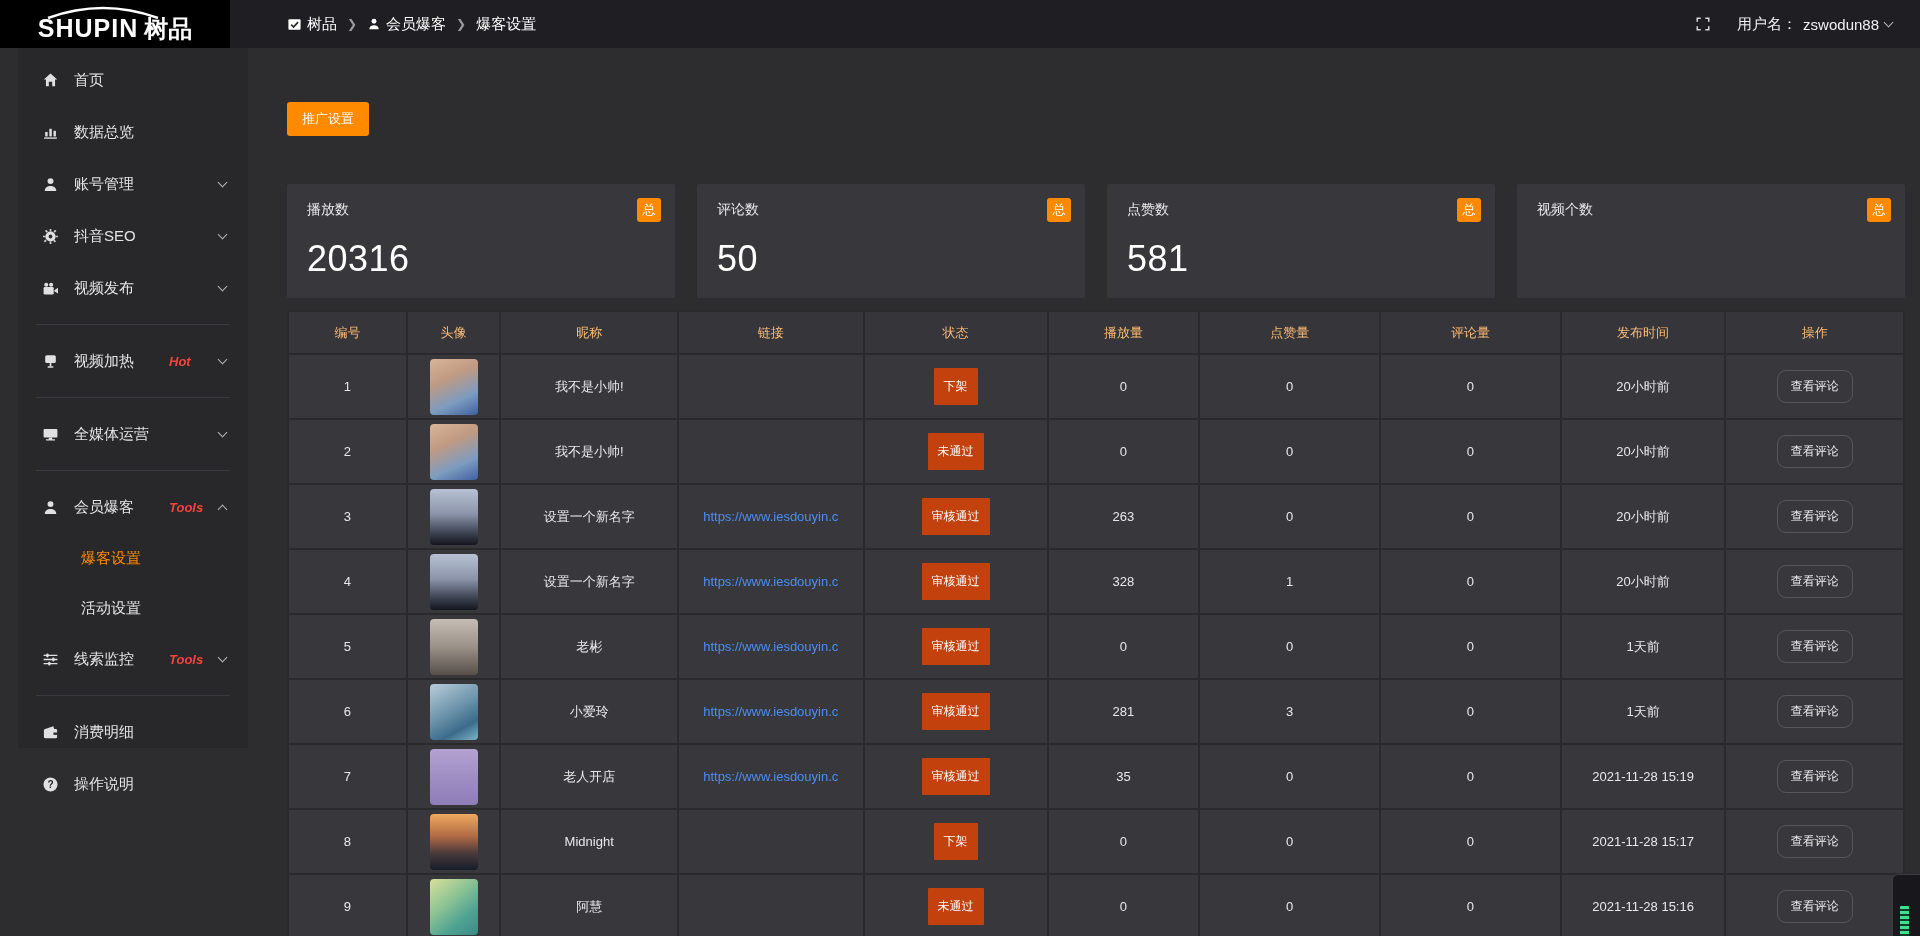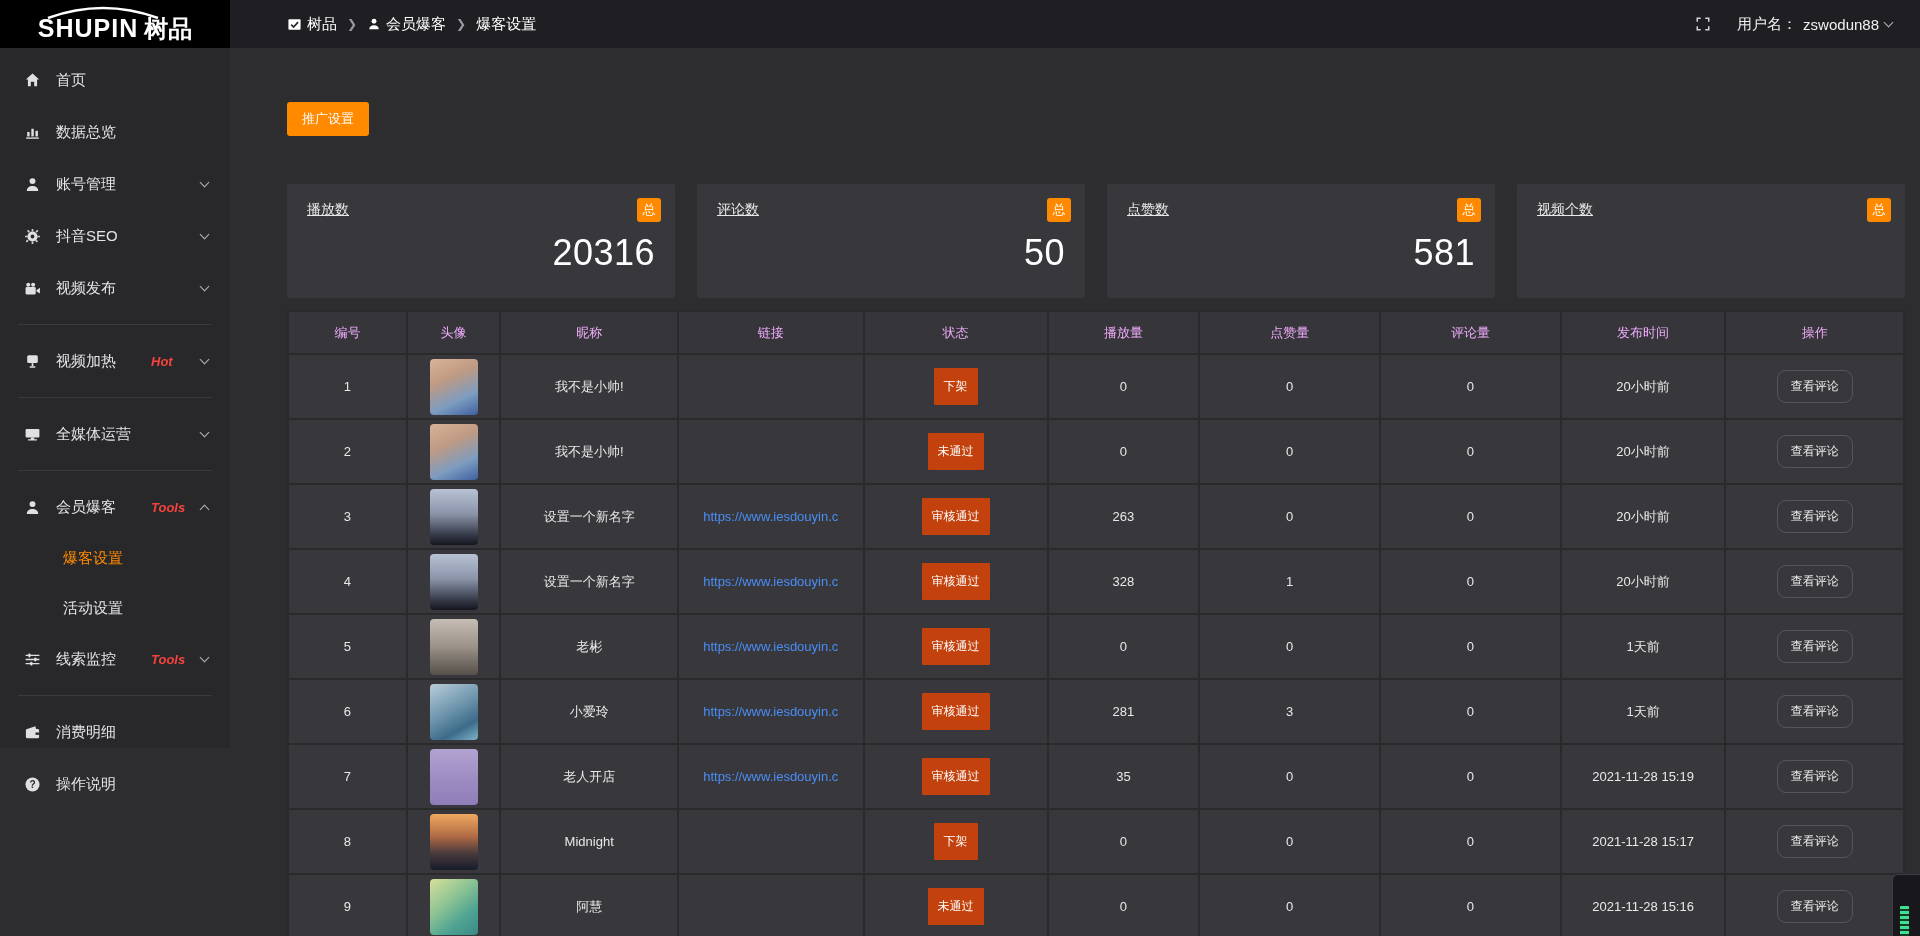--- a/index.html
+++ b/index.html
@@ -20,51 +20,51 @@
   .crumb-sep { color:#9a9a9e; font-size:12px; }
   .topbar-right { margin-left:auto; display:flex; align-items:center; gap:26px; padding-right:28px; }
   .fs-icon { color:#d8d8dc; display:flex; cursor:pointer; }
   .user-box { display:flex; align-items:center; gap:6px; font-size:15px; color:#f0f0f2; cursor:pointer; }
 
   .chev { display:inline-block; width:7px; height:7px; border-right:1.6px solid #b5b5b8;
     border-bottom:1.6px solid #b5b5b8; transform:rotate(45deg); margin-top:-3px; }
   .chev.up { transform:rotate(-135deg); margin-top:4px; }
 
   
-  .sidebar { position:absolute; top:48px; left:0; width:230px; height:700px; background:#28282b; padding-top:6px; }
+  .sidebar { position:absolute; top:48px; left:18px; width:230px; height:700px; background:#28282b; padding-top:6px; }
   .nav-item { display:flex; align-items:center; height:52px; padding:0 22px 0 24px; font-size:15px;
     color:#e4e4e6; cursor:pointer; gap:15px; }
   .nav-item svg { flex-shrink:0; color:#e0e0e2; }
   .nav-tag { font-size:13px; font-weight:bold; font-style:italic; margin-left:20px; }
   .nav-item .chev { margin-left:auto; }
   .nav-divider { height:1px; background:#3a3a3e; margin:10px 18px; }
   .nav-child { height:50px; display:flex; align-items:center; padding-left:63px; font-size:15px;
     color:#e4e4e6; cursor:pointer; }
   .nav-child.active { color:#ff8a00; }
 
   
   .main { position:absolute; top:48px; left:230px; width:1690px; height:888px;
     padding:54px 15px 0 57px; }
   .promo-btn { display:inline-block; background:#ff8a00; color:#fff; font-size:13px; border:none;
     border-radius:3px; padding:8px 15px; cursor:pointer; margin-bottom:48px;
     font-family:inherit; }
 
   .cards { display:flex; gap:22px; margin-bottom:12px; }
   .card { flex:1; height:114px; background:#38383c; border-radius:2px; position:relative;
     padding:17px 20px; }
-  .card-label { font-size:14px; color:#e8e8ea; margin-bottom:13px;text-decoration:underline; }
-  .card-value { font-size:36px; color:#fff; letter-spacing:0.5px;text-align:right; }
+  .card-label { font-size:14px; color:#e8e8ea; margin-bottom:19px; }
+  .card-value { font-size:36px; color:#fff; letter-spacing:0.5px; }
   .card-badge { position:absolute; top:14px; right:14px; width:24px; height:24px; background:#ff8a00;
     color:#fff; font-size:13px; display:flex; align-items:center; justify-content:center;
     border-radius:3px; }
 
   
   .table-wrap { border:2px solid #2a2a2d; }
   table { width:100%; border-collapse:collapse; table-layout:fixed; }
-  th { background:#36363a; height:42px; font-size:13px; font-weight:500; color:#f0abfc; }
+  th { background:#36363a; height:42px; font-size:13px; font-weight:500; color:#fdba74; }
   td { background:#38383c; height:65px; text-align:center; font-size:13px; color:#e8e8ea; }
   th, td { border-right:2px solid #2a2a2d; border-bottom:2px solid #2a2a2d; padding:0 4px; }
   th:last-child, td:last-child { border-right:none; }
   .avatar { width:48px; height:56px; border-radius:4px; margin:0 auto; }
   .link-text { color:#4a8df5; white-space:nowrap; overflow:hidden; display:block; text-align:center;
     cursor:pointer; }
   .status-badge { display:inline-block; background:#c2410c; color:#fff; font-size:12px;
     padding:10px 10px; border-radius:1px; cursor:pointer; }
   .action-btn { background:transparent; border:1px solid #55555b; color:#ececee; font-size:12px;
     padding:7px 13px; border-radius:9px; cursor:pointer; font-family:inherit; }

